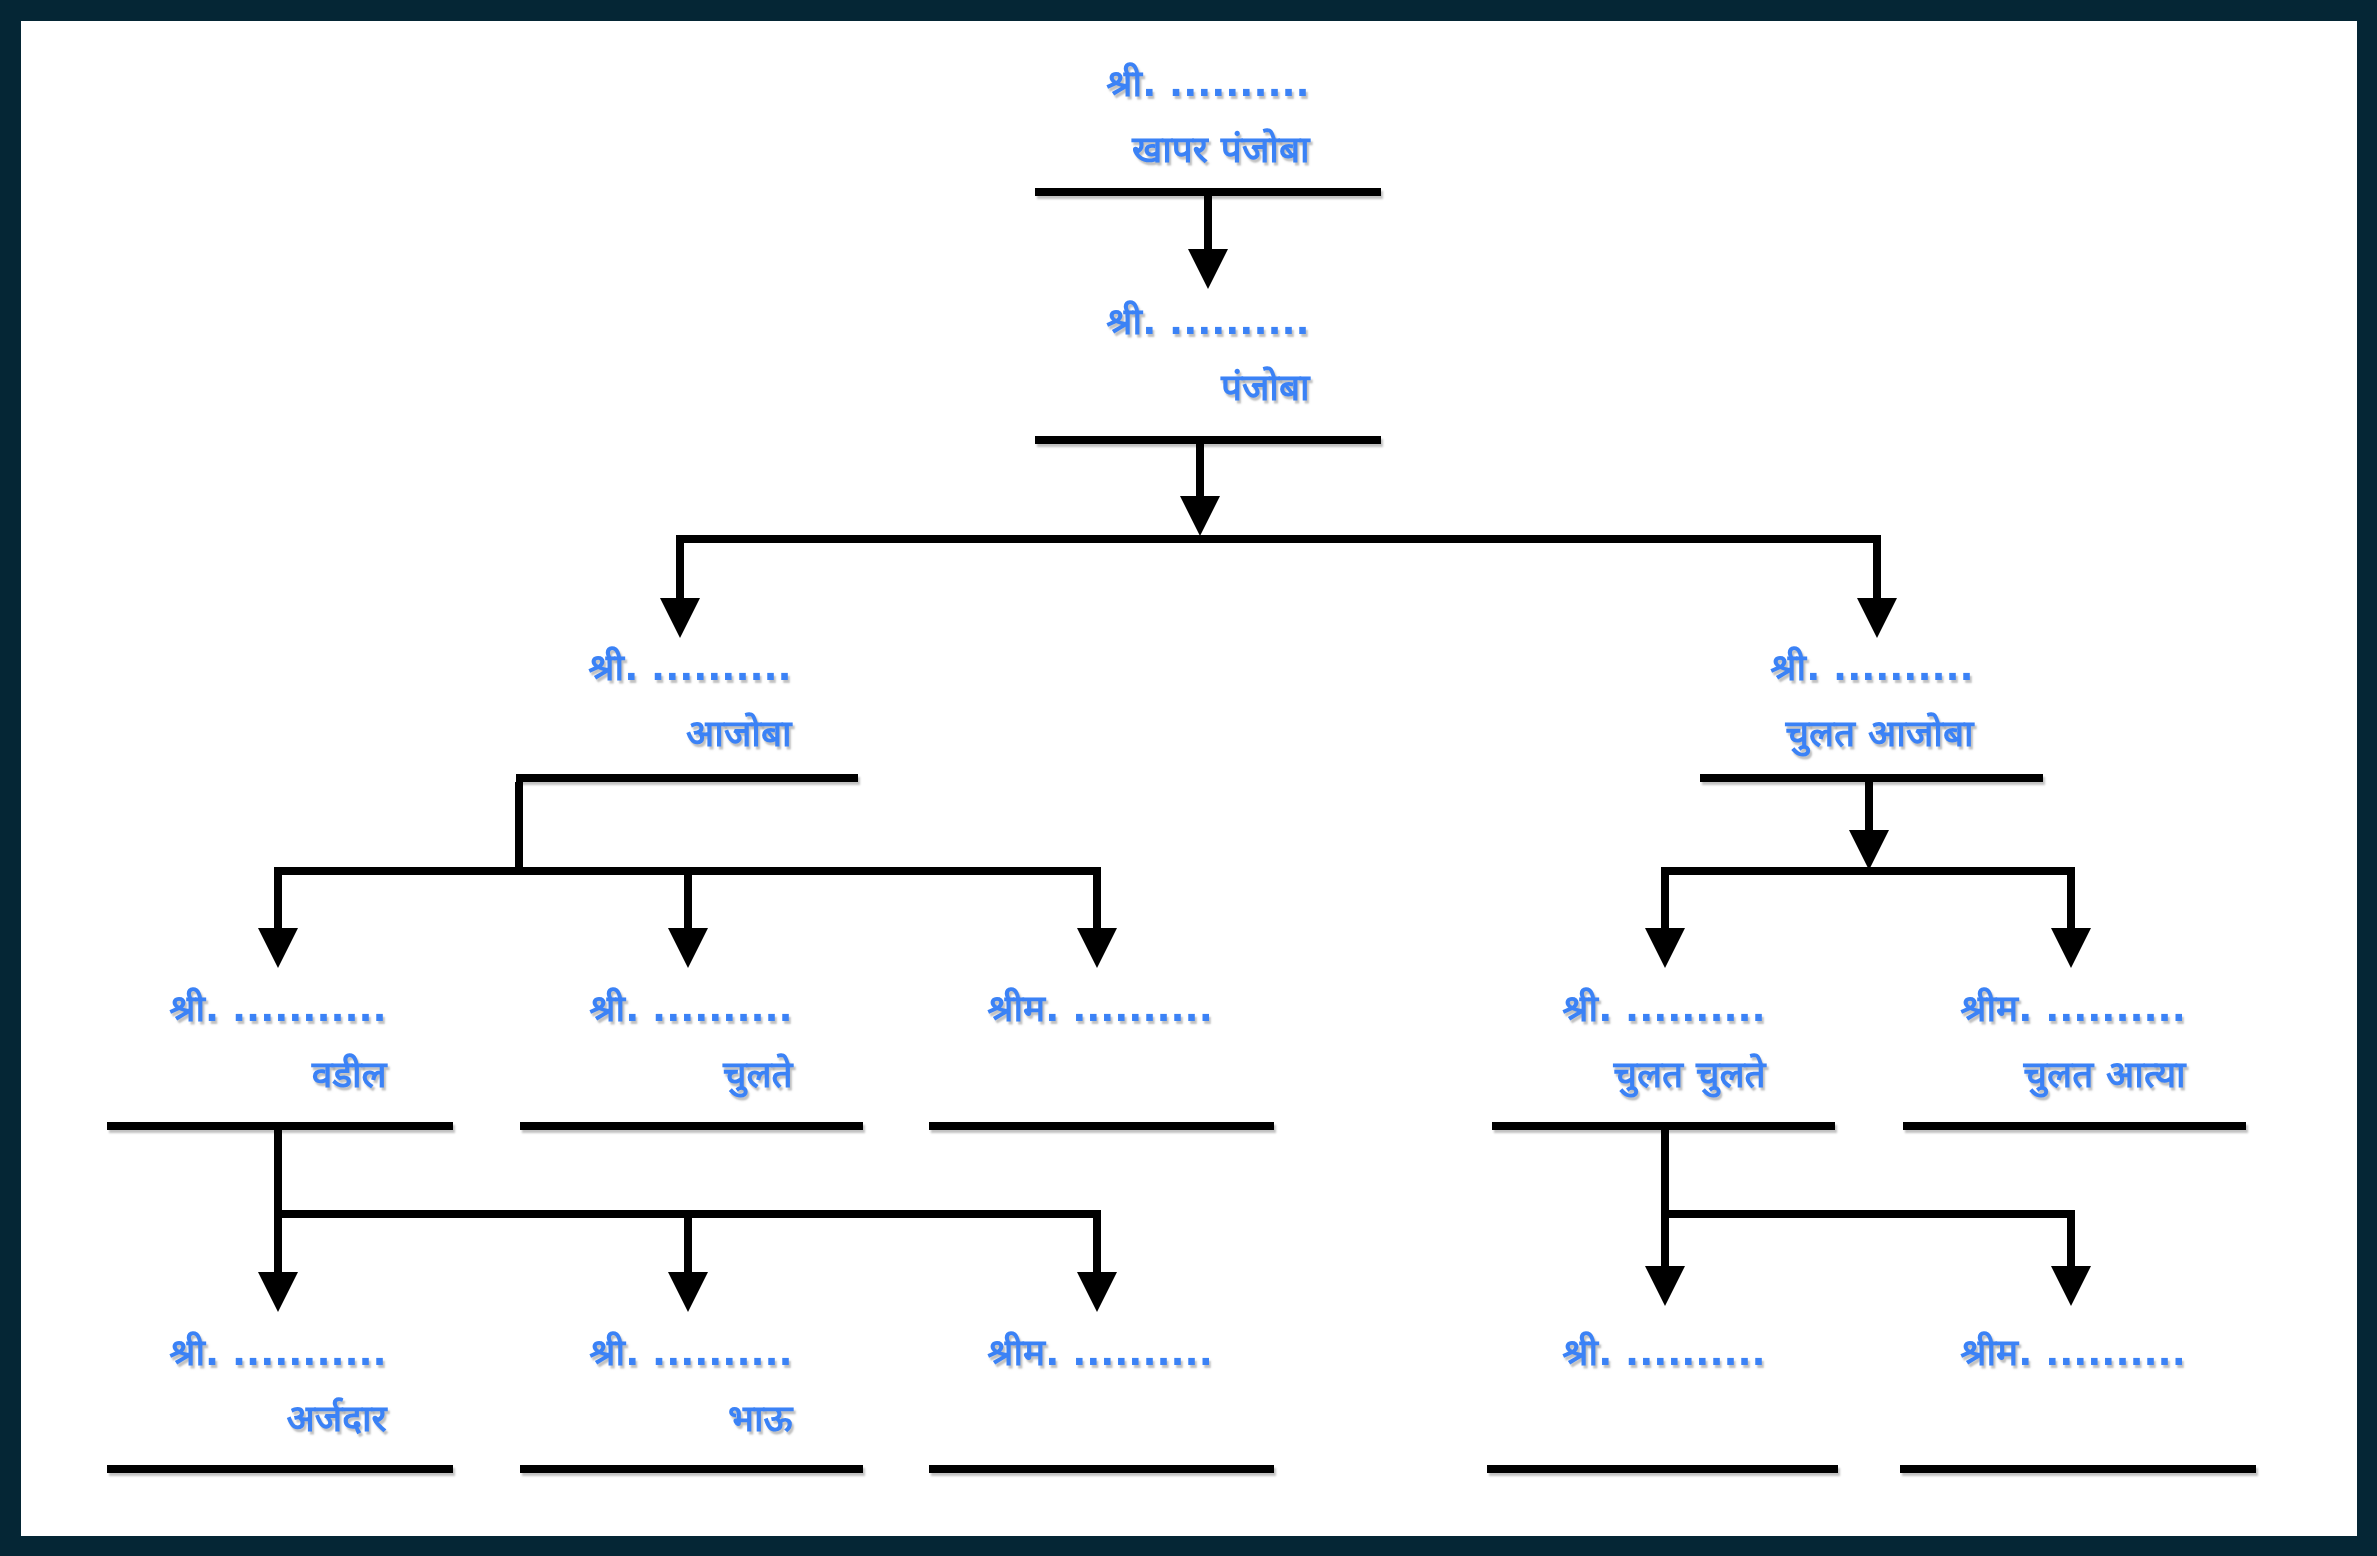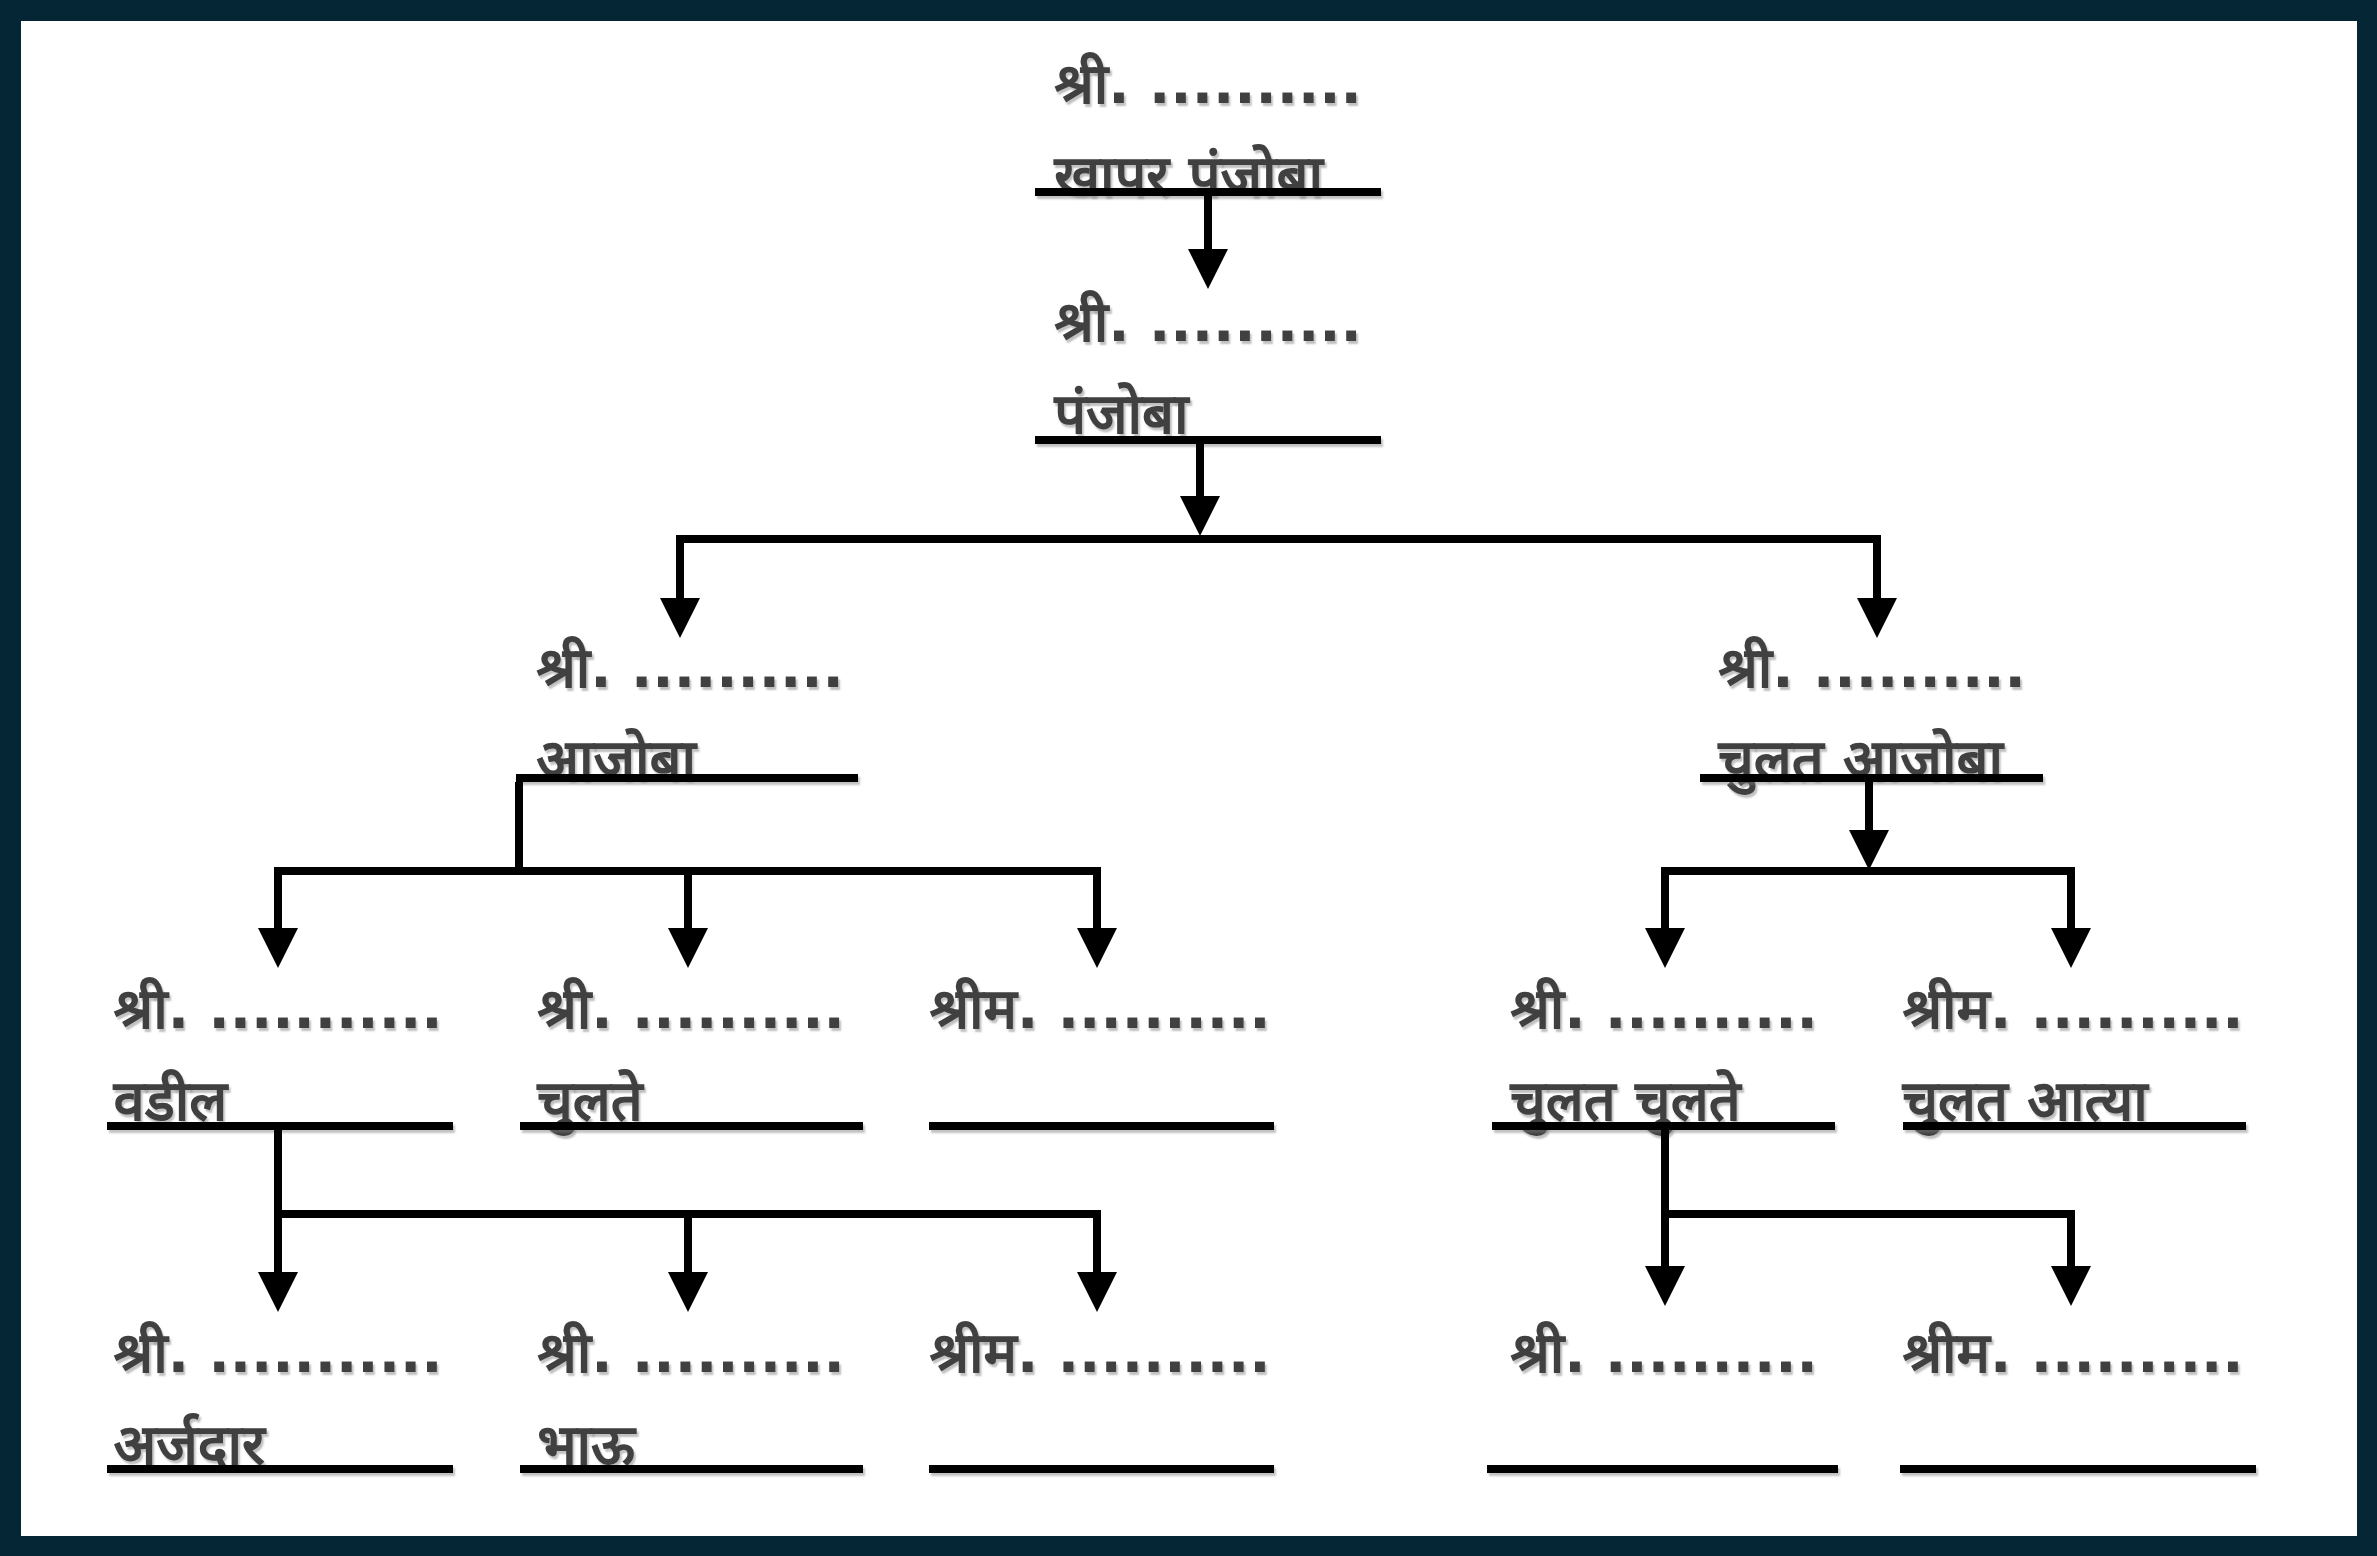--- a/index.html
+++ b/index.html
@@ -1,23 +1,23 @@
 <!DOCTYPE html>
 <html style="font-size:15px"><head>
 <meta charset="utf-8">
 <style>
   html,body{margin:0;padding:0;background:#fff;}
   body{width:2378px;height:1557px;position:relative;font-family:"DejaVu Sans",sans-serif;}
   .frame{position:absolute;left:0;top:0;width:2378px;height:1557px;box-sizing:border-box;
          border:21px solid #052635;background:#ffffff;}
   .canvas{position:absolute;left:0;top:0;width:2378px;height:1557px;}
-  .node{position:absolute;transform:translateX(-50%);text-align:left;color:#404040;
-        font-weight:bold;font-size:56px;line-height:57px;white-space:nowrap;
+  .node{position:absolute;transform:translateX(-50%);text-align:right;color:#3b82f6;
+        font-weight:bold;font-size:37px;line-height:57px;white-space:nowrap;
         text-shadow:1.9px 2.9px 1.9px rgba(140,140,140,0.55);}
-  .node .l2{margin-top:35px;}
+  .node .l2{margin-top:9px;}
   .rule{position:absolute;height:7.6px;background:#000;box-shadow:1.9px 2.9px 1.9px rgba(120,120,120,0.45);}
   .hline{position:absolute;height:7.6px;background:#000;}
   .vline{position:absolute;width:7.6px;background:#000;}
   .arrow{position:absolute;width:7.6px;background:#000;}
   .arrow::after{content:"";position:absolute;top:100%;left:50%;transform:translateX(-50%);
         width:0;height:0;border:20px solid transparent;border-bottom:0;border-top:40px solid #000;}
 </style>
 </head>
 <body>
 

